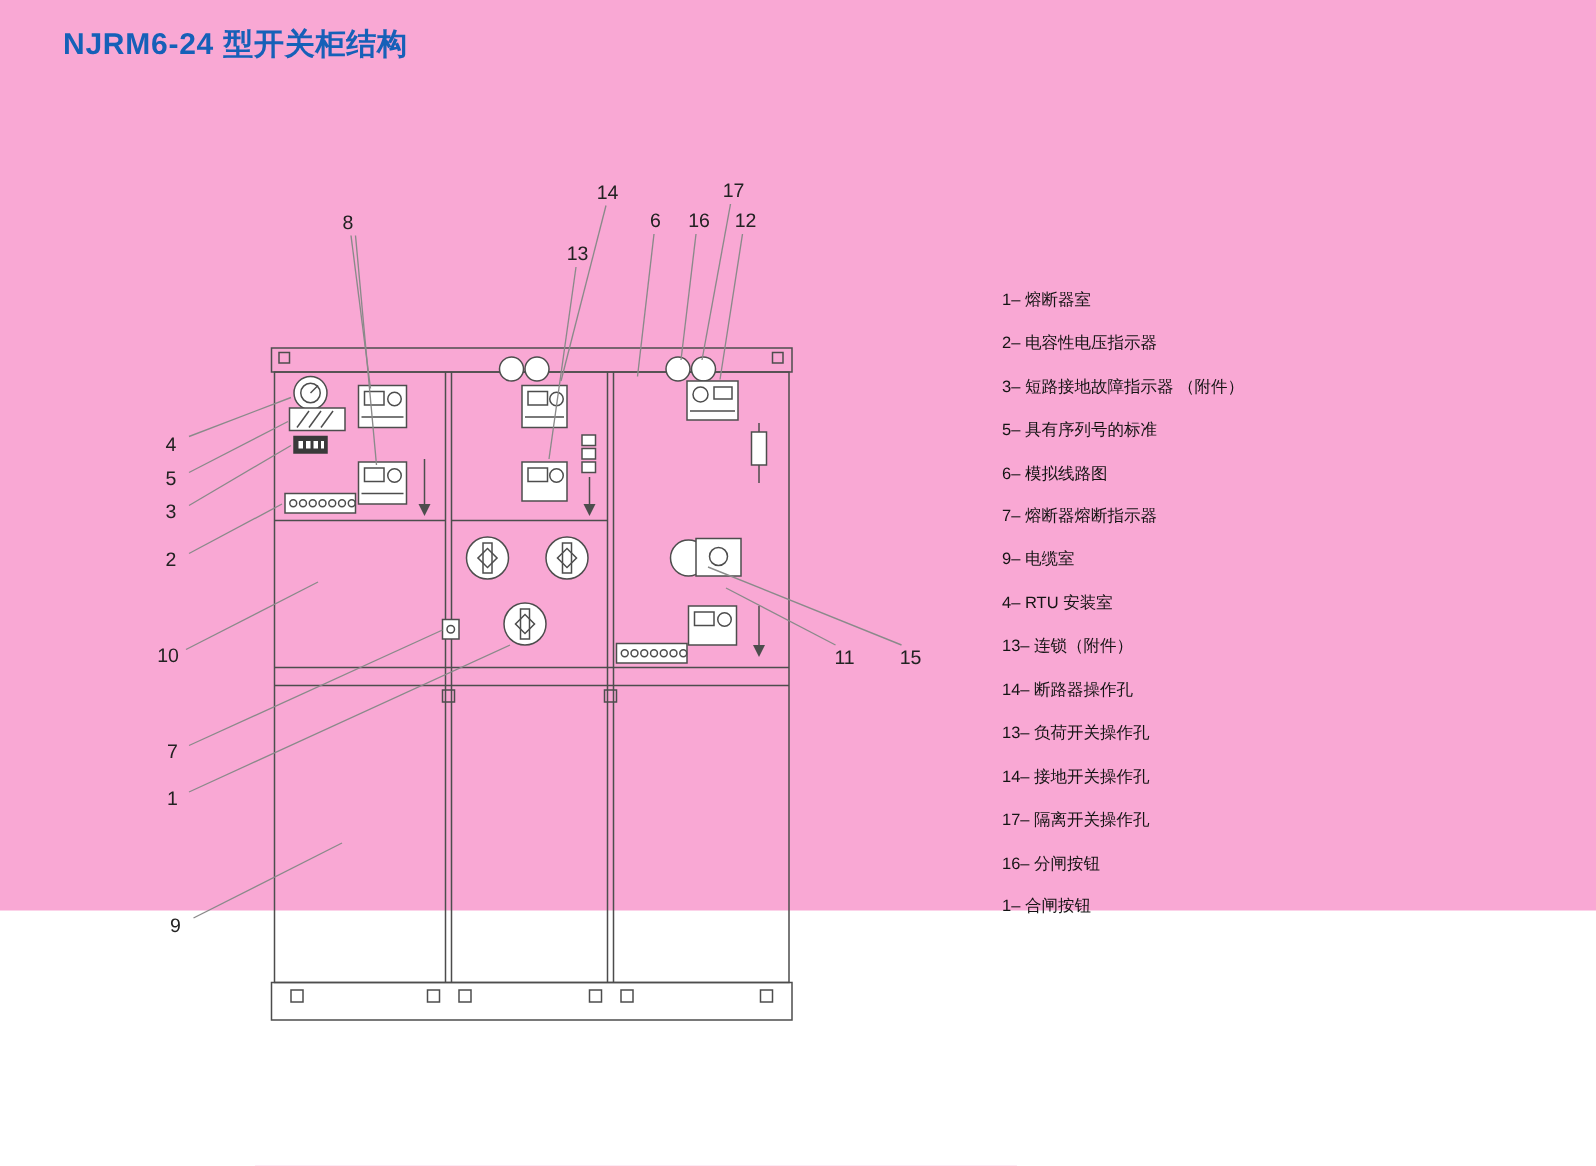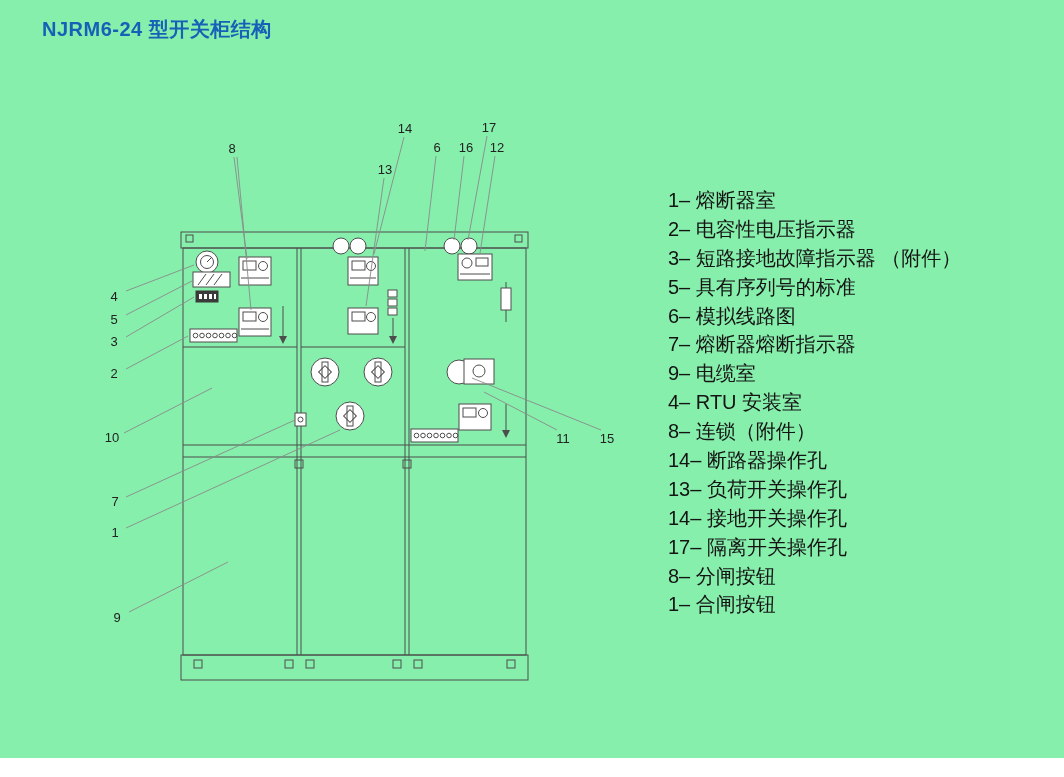--- a/index.html
+++ b/index.html
@@ -1,20 +1,20 @@
 <!DOCTYPE html>
 <html><head>
 <meta charset="utf-8">
 <style>
   html,body{margin:0;padding:0;background:#ffffff;}
   body{width:1064px;height:777px;overflow:hidden;}
-  .page{position:relative;width:1064px;height:758px;font-family:"Liberation Sans",sans-serif;background:#86efac;}
+  .page{position:relative;width:1064px;height:607px;font-family:"Liberation Sans",sans-serif;background:#f9a8d4;}
   .title{position:absolute;left:42px;top:16px;margin:0;font-size:20px;font-weight:bold;color:#1660b8;letter-spacing:.5px;}
   .drawing{position:absolute;left:0;top:0;}
-  .legend{position:absolute;left:668px;top:186px;font-size:20px;color:#141414;}
+  .legend{position:absolute;left:668px;top:186px;font-size:11px;color:#141414;}
   .legend-row{height:28.9px;line-height:28.9px;white-space:nowrap;}
   .callout-num{font-family:"Liberation Sans",sans-serif;font-size:13px;fill:#222;text-anchor:middle;dominant-baseline:central;}
   .struct{stroke:#4d4d4d;fill:none;stroke-width:1;}
   .leader{stroke:#8a8a8a;stroke-width:.9;}
 </style>
 </head>
 <body>
 
 <div class="page">
 
@@ -217,22 +217,22 @@
 
   <div class="legend">
     <div class="legend-row">1– 熔断器室</div>
     <div class="legend-row">2– 电容性电压指示器</div>
     <div class="legend-row">3– 短路接地故障指示器 （附件）</div>
     <div class="legend-row">5– 具有序列号的标准</div>
     <div class="legend-row">6– 模拟线路图</div>
     <div class="legend-row">7– 熔断器熔断指示器</div>
     <div class="legend-row">9– 电缆室</div>
     <div class="legend-row">4– RTU 安装室</div>
-    <div class="legend-row">8– 连锁（附件）</div>
+    <div class="legend-row">13– 连锁（附件）</div>
     <div class="legend-row">14– 断路器操作孔</div>
     <div class="legend-row">13– 负荷开关操作孔</div>
     <div class="legend-row">14– 接地开关操作孔</div>
     <div class="legend-row">17– 隔离开关操作孔</div>
-    <div class="legend-row">8– 分闸按钮</div>
+    <div class="legend-row">16– 分闸按钮</div>
     <div class="legend-row">1– 合闸按钮</div>
   </div>
 
 </div>
 
 </body></html>

